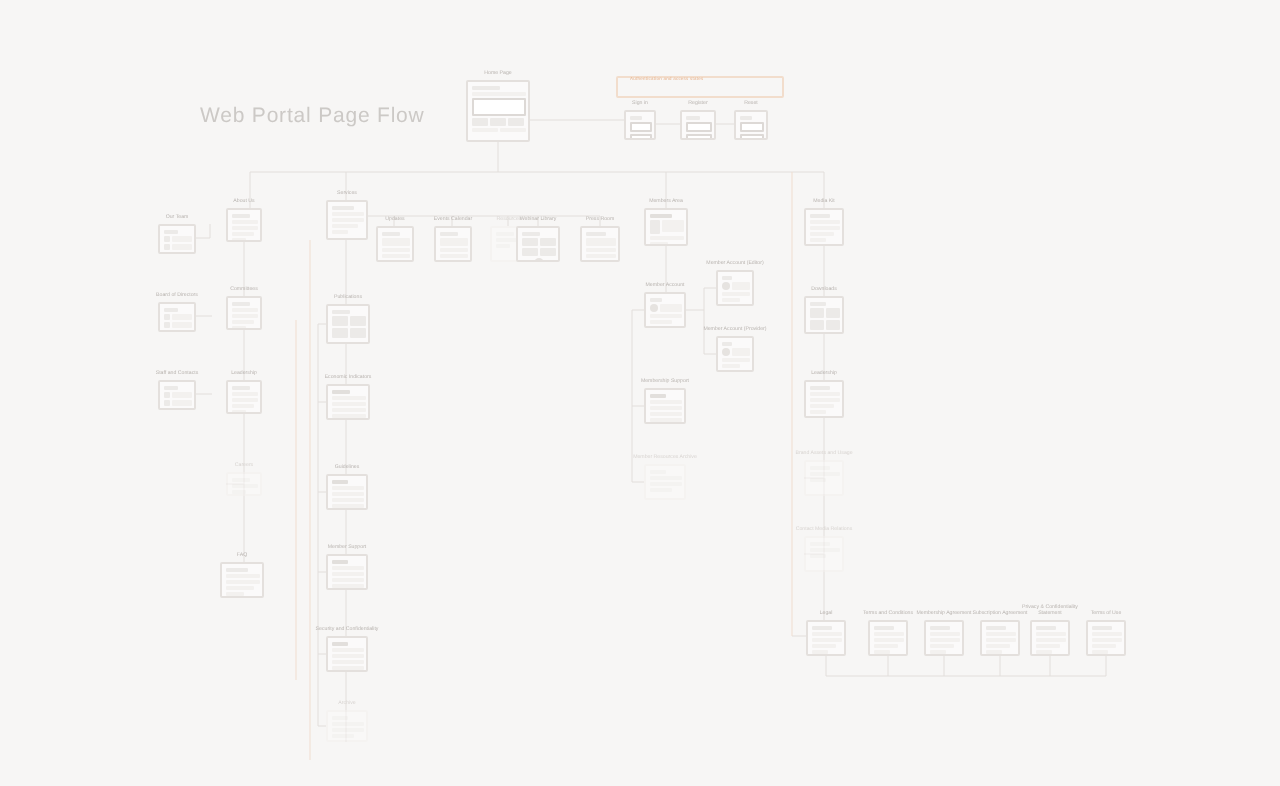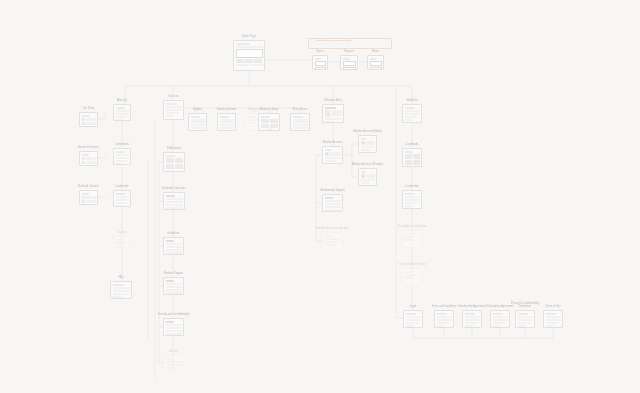--- a/index.html
+++ b/index.html
@@ -163,20 +163,21 @@
       <path d="M525 328 L525 338"></path>
       <path d="M553 328 L553 338"></path>
     </g>
     <g fill="none" stroke="#f0ddcf" stroke-width="0.5">
       <path d="M155 120 L155 380"></path>
       <path d="M148 160 L148 340"></path>
       <path d="M396 86 L396 318"></path>
     </g>
   </svg>
 
+  <div class="title" style="left:100px;top:52px;">Web Portal Page Flow</div>
 
   <div class="groupbox" style="left:308px;top:38px;width:82px;height:9px;"></div>
   <div class="grouplabel" style="left:315px;top:39px;">Authentication and access states</div>
 
 <div class="node" style="left: 233px; top: 40px; width: 32px; height: 31px;">
       <div class="lbl">Home Page</div>
       <div class="card">
         <div class="bar h2 w55"></div>
         <div class="bar h2 lite full"></div>
         <div class="field" style="height:7px"></div>

